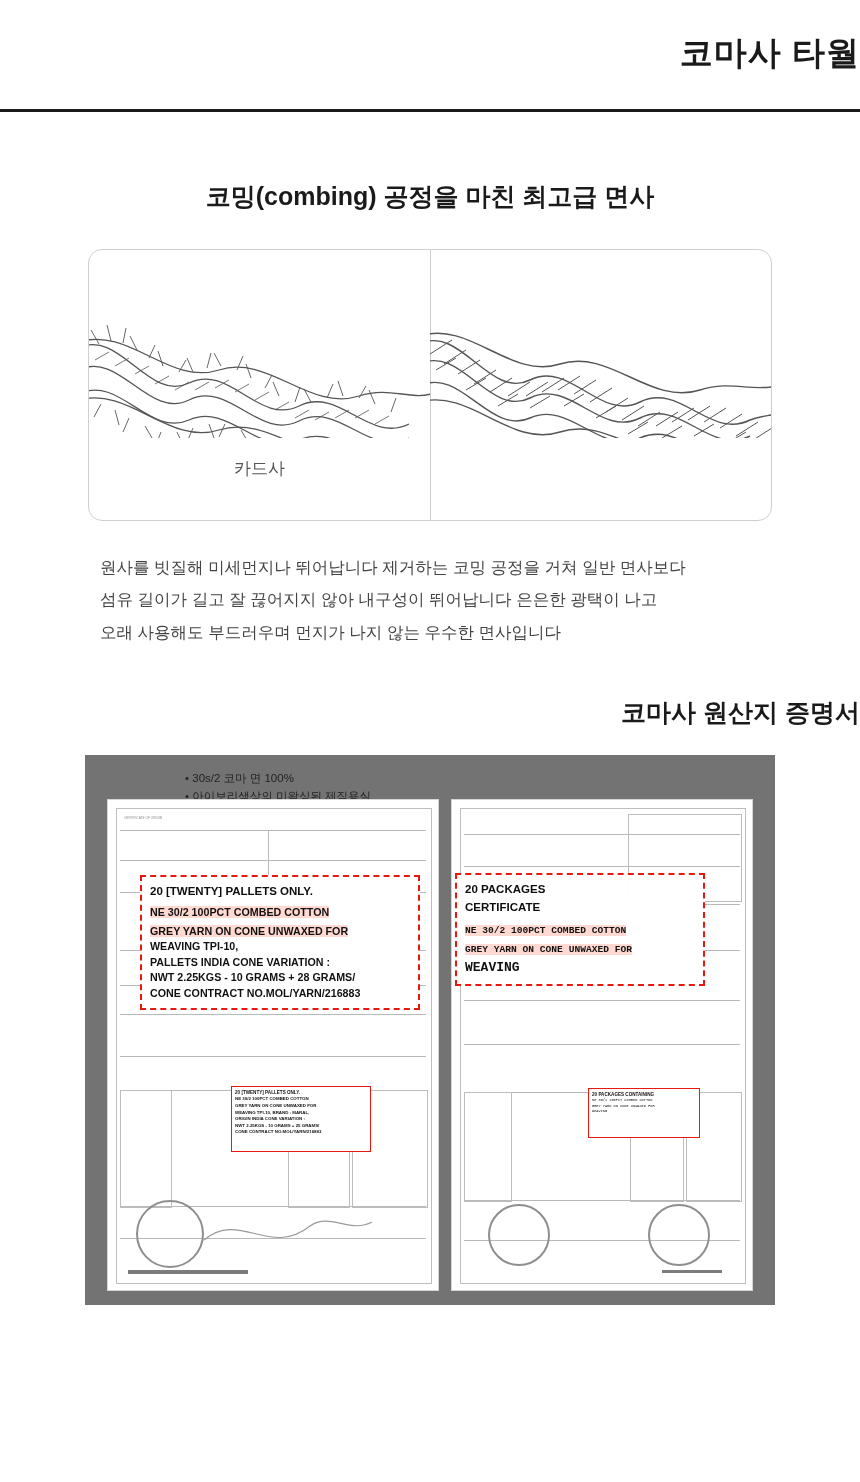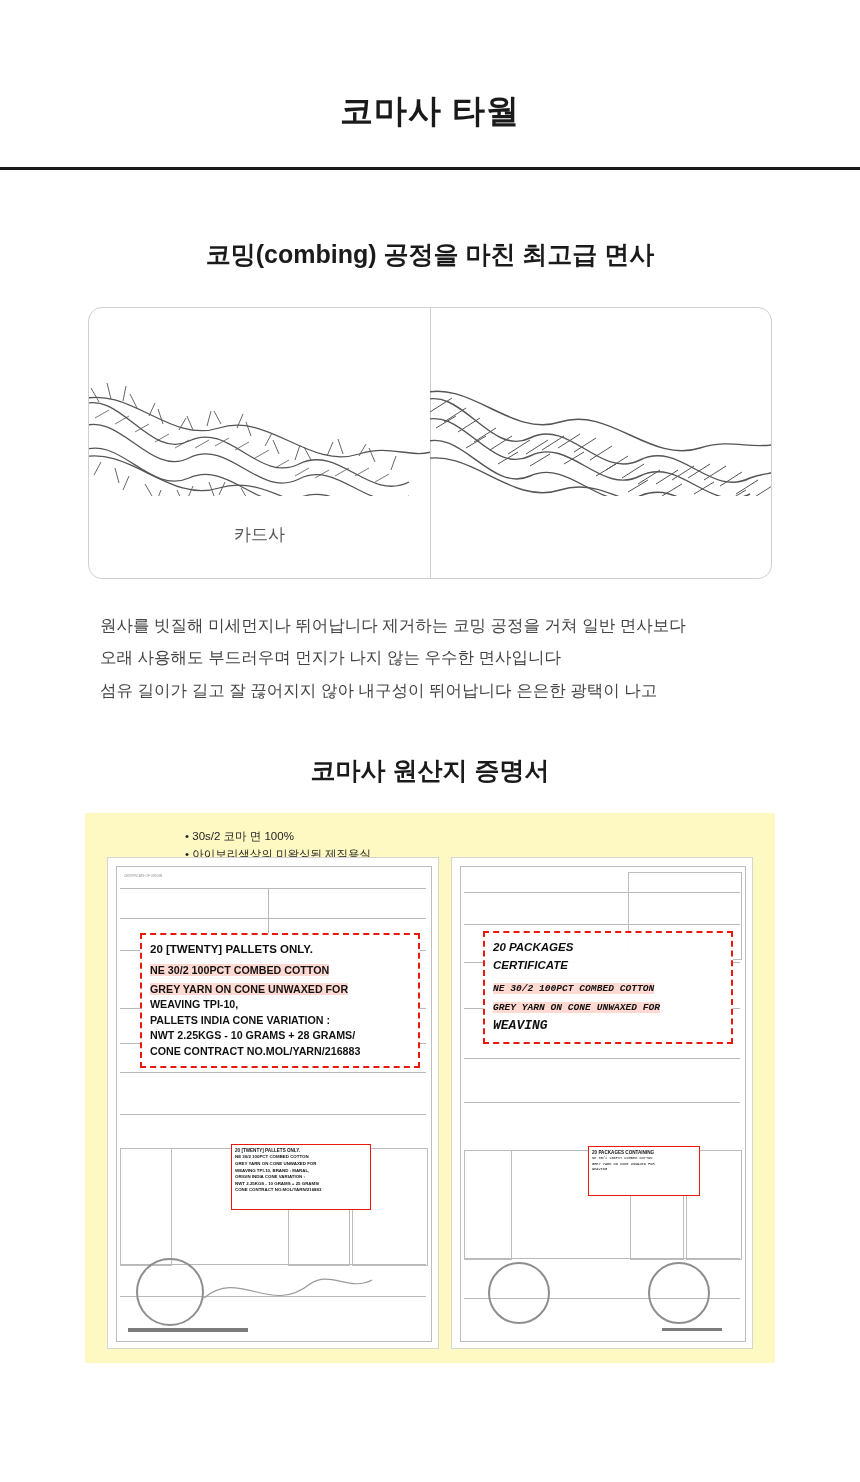--- a/index.html
+++ b/index.html
@@ -11,22 +11,22 @@
     width: 860px;
     height: 1482px;
     font-family: "Liberation Sans", sans-serif;
     color: #333;
     position: relative;
     overflow: hidden;
   }
 
   
   .header {
-    padding-top: 90px;
-    text-align: center;
+    padding-top: 32px;
+    text-align: right;
   }
   .header-title {
     font-size: 33px;
     font-weight: bold;
     letter-spacing: 1px;
     color: #1a1a1a;
     line-height: 1.25;
   }
   .header-sub {
     font-size: 26px;
@@ -80,50 +80,50 @@
   .yarn-svg-wrap {
     position: absolute;
     top: 58px;
     left: 0;
     width: 100%;
     height: 130px;
     overflow: hidden;
   }
   .yarn-caption {
     position: absolute;
-    bottom: 32px;
+    bottom: 40px;
     width: 100%;
     text-align: center;
     font-size: 17px;
   }
   .cap-card { color: #555; }
   .cap-combed { color: #f05a28; }
 
   .desc {
     width: 660px;
     margin: 30px auto 0 auto;
     font-size: 16.5px;
     line-height: 1.95;
     color: #444;
   }
 
   
   .section2-title {
-    text-align: center;
+    text-align: right;
     font-size: 25px;
     font-weight: bold;
     color: #1a1a1a;
     margin-top: 48px;
   }
 
   .cert-wrap {
     margin: 26px auto 0 auto;
     width: 690px;
     height: 550px;
-    background: #fef9c3;
+    background: #737373;
     position: relative;
     overflow: hidden;
   }
 
   .bullets {
     position: absolute;
     left: 100px;
     top: 14px;
     font-size: 11.5px;
     color: #222;
@@ -173,24 +173,23 @@
     background: rgba(255,255,255,0.97);
     padding: 7px 8px;
     box-sizing: border-box;
   }
   .callout-left {
     left: 55px;
     top: 120px;
     width: 280px;
   }
   .callout-right {
-    left: 398px;
+    left: 370px;
     top: 118px;
     width: 250px;
-    font-style: italic;
   }
   .co-title {
     font-size: 11.5px;
     font-weight: bold;
     color: #0d0d0d;
     line-height: 1.35;
     margin-bottom: 3px;
   }
   .co-highlight {
     display: inline;
@@ -373,22 +372,22 @@
             <path d="M296 136 l20 -12"></path>
           </g>
         </g>
       </svg>
     </div>
   </div>
 </div>
 
 <div class="desc">
   <div>원사를 빗질해 미세먼지나 뛰어납니다 제거하는 코밍 공정을 거쳐 일반 면사보다</div>
+  <div>섬유 길이가 길고 잘 끊어지지 않아 내구성이 뛰어납니다 은은한 광택이 나고</div>
   <div>오래 사용해도 부드러우며 먼지가 나지 않는 우수한 면사입니다</div>
-  <div>섬유 길이가 길고 잘 끊어지지 않아 내구성이 뛰어납니다 은은한 광택이 나고</div>
 </div>
 
 <div class="section2-title">코마사 원산지 증명서</div>
 
 <div class="cert-wrap">
 
   <svg class="leader" xmlns="http://www.w3.org/2000/svg">
     <path d="M150 215 L 205 328" stroke="#e8180c" stroke-width="1.6" fill="none"></path>
     <path d="M175 212 L 232 328" stroke="#e8180c" stroke-width="1.6" fill="none"></path>
     <path d="M150 215 L 175 212 L 232 328 L 205 328 Z" fill="#e8180c" opacity="0.85"></path>

